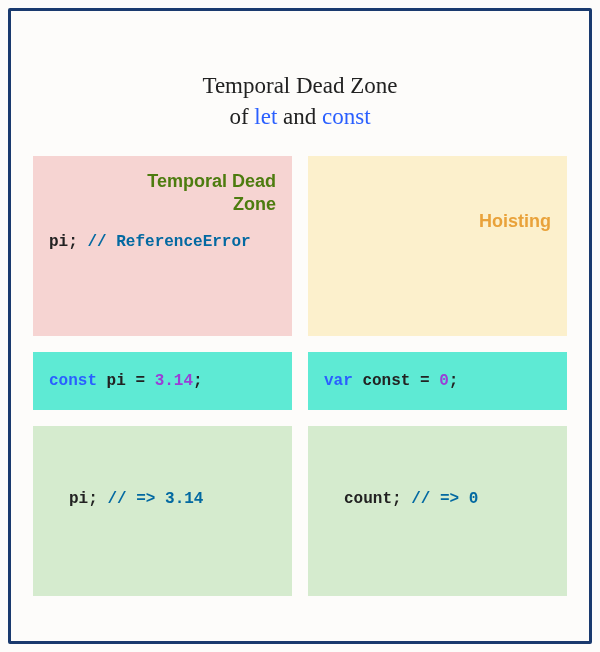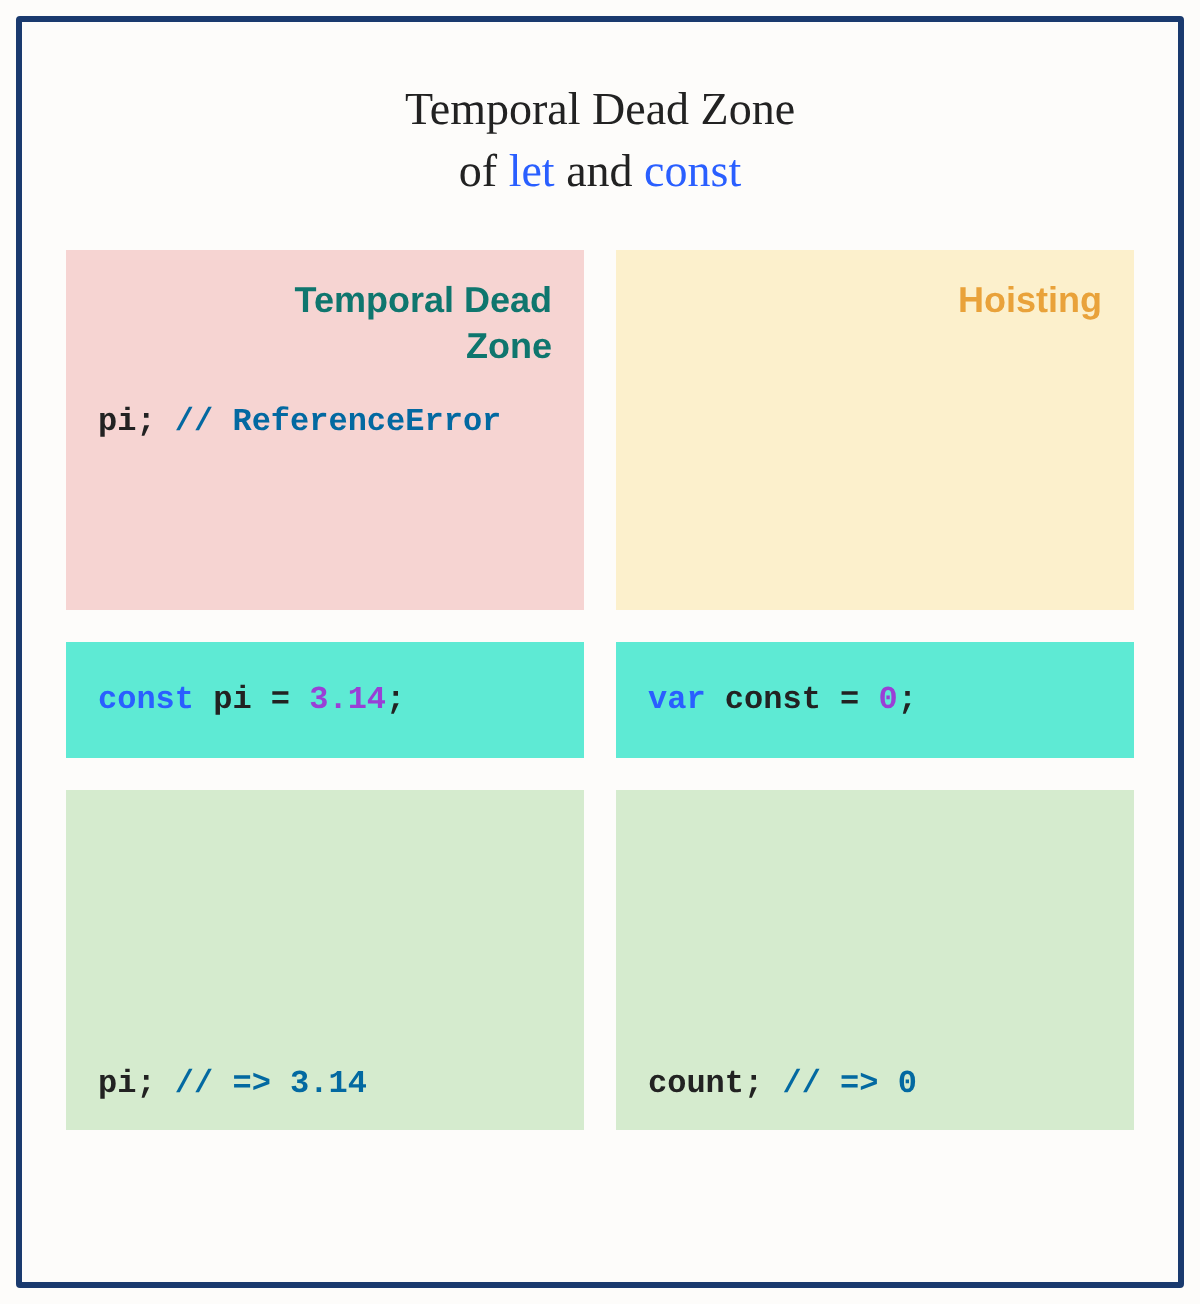--- a/index.html
+++ b/index.html
@@ -16,20 +16,21 @@
       border: 3px solid #1a3a6e;
       border-radius: 2px;
       padding: 28px 22px 22px 22px;
       display: flex;
       flex-direction: column;
     }
     .headers {
       display: flex;
       gap: 20px;
       margin-bottom: 24px;
+      margin-top: 31px;
     }
     .header-col {
       flex: 1;
       text-align: center;
       font-size: 23px;
       color: #222;
       line-height: 1.35;
     }
     .kw-let, .kw-const, .kw-var-title { color: #2a5fff; }
     .grid {
@@ -56,31 +57,32 @@
     .row-mid .cell { min-height: 58px; background: #5eead4; display:flex; align-items:center; }
     .row-bot .cell { min-height: 170px; background: #d5ebce; }
     .zone-label {
       text-align: right;
       font-family: 'Segoe UI', Arial, sans-serif;
       font-weight: 700;
       font-size: 18px;
       margin-bottom: 18px;
       line-height: 1.25;
     }
-    .zone-tdz { color: #0f766e; }
-    .zone-hoist { color: #e9a23a; }
+    .zone-tdz { color: #4d7c0f; }
+    .zone-hoist { color: #e9a23a; margin-top: 40px; }
     .code-line { white-space: nowrap; }
     .comment { color: #0369a1; }
     .kw { color: #2a5fff; }
     .num { color: #9a3fd6; }
     .bot-center {
       display: flex;
-      align-items: flex-end;
+      align-items: flex-start;
       height: 100%;
       padding-top: 50px;
+      margin-left: 20px;
     }
   </style>
 </head>
 <body>
 
 <div class="frame">
 
   <div class="headers">
     <div class="header-col">
       <span>Temporal Dead Zone</span><br>

